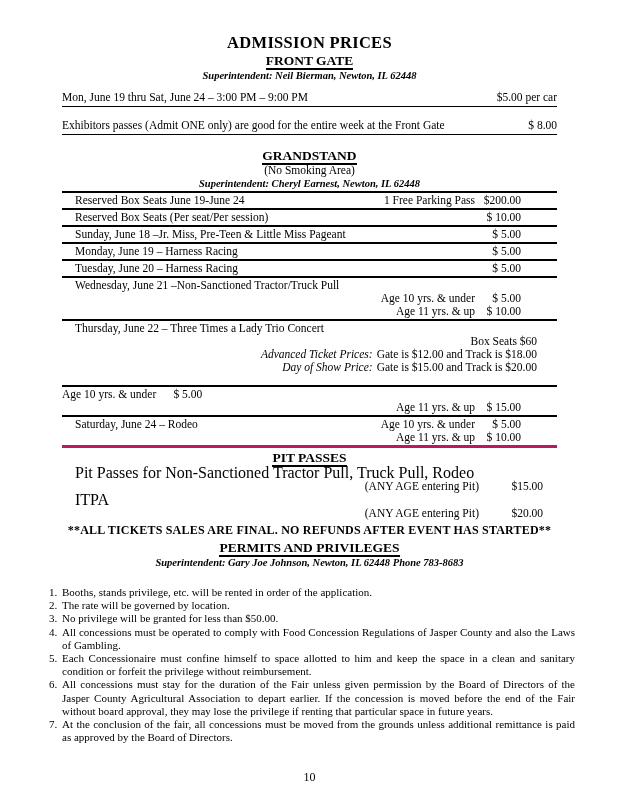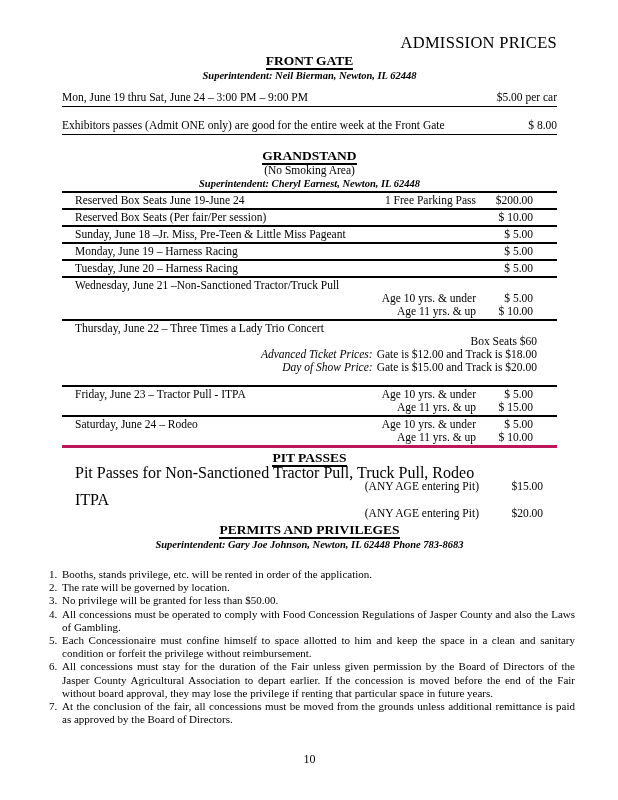--- a/index.html
+++ b/index.html
@@ -7,21 +7,21 @@
     width:618px;height:800px;background:#ffffff;color:#000;
     font-family:"Liberation Serif","DejaVu Serif",serif;
     overflow:hidden;
   }
   .page{
     box-sizing:border-box;width:618px;height:800px;
     padding:33px 61px 0 62px;position:relative;
   }
   
   .doc-title{
-    text-align:right;font-size:16.5px;font-weight:normal;
+    text-align:center;font-size:16.5px;font-weight:bold;
     line-height:19px;letter-spacing:.3px;
   }
   .section-head{text-align:center;font-size:13.5px;font-weight:bold;line-height:16px;margin-top:1px;}
   .section-head .u{border-bottom:2px solid #000;padding-bottom:0;}
   .sup-line{
     text-align:center;font-size:10.5px;line-height:13px;
     font-weight:bold;font-style:italic;
   }
   .centered-note{text-align:center;font-size:11.5px;line-height:13px;}
   
@@ -33,21 +33,21 @@
   .fg-row.first{margin-top:9px;}
   .fg-row.second{margin-top:12px;align-items:flex-end;}
   
   .gs-block{margin-top:13px;}
   .gs-table{border-top:2px solid #000;font-size:11.5px;line-height:13px;margin-top:1px;}
   .t-row{border-bottom:2px solid #000;padding:1px 0;}
   .t-row.thick{border-bottom:3px solid #be185d;}
   .t-line{display:flex;align-items:center;}
   .t-label{flex:1;padding-left:13px;}
   .t-mid{text-align:right;}
-  .t-price{width:57px;margin-right:24px;text-align:right;white-space:nowrap;}
+  .t-price{width:46px;margin-right:36px;text-align:right;white-space:nowrap;}
   .age-line{display:flex;justify-content:flex-end;}
   .right-line{text-align:right;padding-right:20px;}
   .it{font-style:italic;}
   .val{margin-left:4px;}
   .pad-bottom{padding-bottom:11px;}
   
   .pp-label{padding-left:13px;font-size:16px;line-height:13.5px;}
   .pp-line{display:flex;justify-content:flex-end;font-size:11.5px;line-height:13.5px;}
   .pp-price{width:64px;margin-right:14px;text-align:right;}
   .notice{
@@ -96,21 +96,21 @@
       <div class="t-row">
         <div class="t-line">
           <span class="t-label">Reserved Box Seats June 19-June 24</span>
           <span class="t-mid">1 Free Parking Pass</span>
           <span class="t-price">$200.00</span>
         </div>
       </div>
 
       <div class="t-row">
         <div class="t-line">
-          <span class="t-label">Reserved Box Seats (Per fair/Per session)</span>
+          <span class="t-label">Reserved Box Seats (Per seat/Per session)</span>
           <span class="t-price">$ 10.00</span>
         </div>
       </div>
 
       <div class="t-row">
         <div class="t-line">
           <span class="t-label">Sunday, June 18 –Jr. Miss, Pre-Teen &amp; Little Miss Pageant</span>
           <span class="t-price">$ 5.00</span>
         </div>
       </div>
@@ -147,21 +147,20 @@
         <div class="right-line">
           <span class="it">Advanced Ticket Prices:</span><span class="val">Gate is $12.00 and Track is $18.00</span>
         </div>
         <div class="right-line">
           <span class="it">Day of Show Price:</span><span class="val">Gate is $15.00 and Track is $20.00</span>
         </div>
       </div>
 
       <div class="t-row">
         <div class="t-line">
-          <span class="t-label">Friday, June 23 – Tractor Pull - ITPA</span>
           <span>Age 10 yrs. &amp; under</span>
           <span class="t-price">$ 5.00</span>
         </div>
         <div class="age-line">
           <span>Age 11 yrs. &amp; up</span>
           <span class="t-price">$ 15.00</span>
         </div>
       </div>
 
       <div class="t-row thick">
@@ -191,20 +190,21 @@
     </div>
   </div>
   <div>
     <div class="pp-label">ITPA</div>
     <div class="pp-line">
       <span>(ANY AGE entering Pit)</span>
       <span class="pp-price">$20.00</span>
     </div>
   </div>
 
+  <div class="notice">**ALL TICKETS SALES ARE FINAL. NO REFUNDS AFTER EVENT HAS STARTED**</div>
 
   <div class="section-head permits-head">
     <span class="u">PERMITS AND PRIVILEGES</span>
   </div>
   <div class="sup-line">Superintendent: Gary Joe Johnson, Newton, IL 62448 Phone 783-8683</div>
 
   <ol class="permit-list">
     <li>Booths, stands privilege, etc. will be rented in order of the application.</li>
     <li>The rate will be governed by location.</li>
     <li>No privilege will be granted for less than $50.00.</li>

